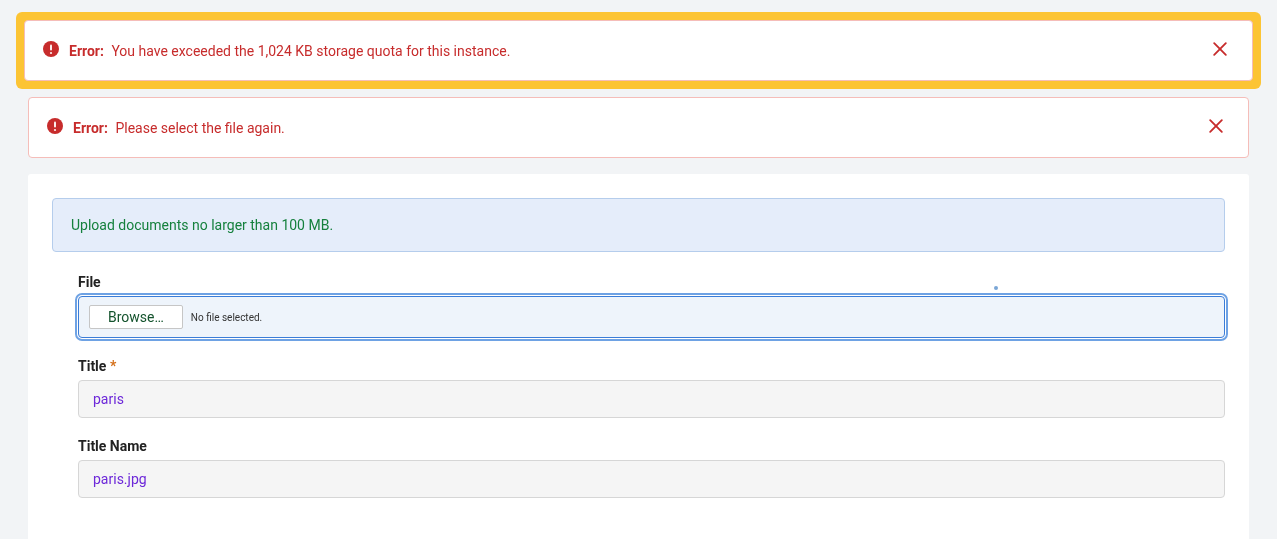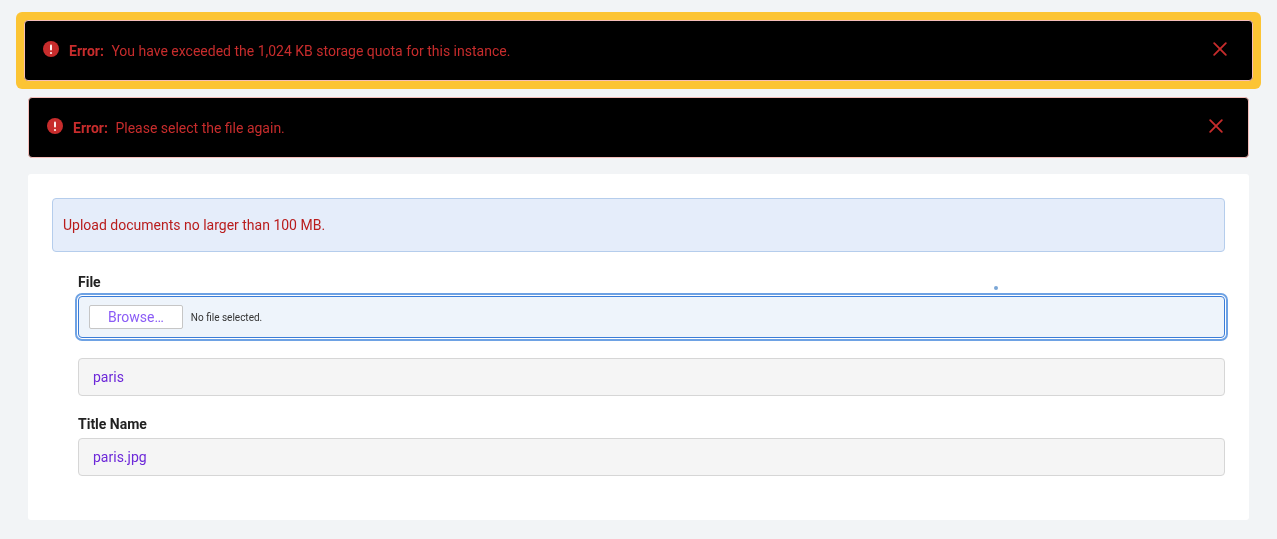--- a/index.html
+++ b/index.html
@@ -27,21 +27,21 @@
     }
     .alert {
       display: flex;
       align-items: center;
       justify-content: space-between;
       padding: 14px 18px;
       border-radius: 4px;
       font-size: 14px;
     }
     .alert-error {
-      background: #000000;
+      background: #ffffff;
       border: 1px solid #f5bdb9;
       color: #c72c2c;
     }
     .alert-left {
       display: flex;
       align-items: center;
       gap: 10px;
     }
     .alert-icon {
       width: 16px;
@@ -73,22 +73,22 @@
     }
     .card {
       background: #fff;
       margin: 0 12px;
       padding: 24px;
       border-radius: 3px;
     }
     .info-banner {
       background: #e5edfa;
       border: 1px solid #b5cdec;
-      color: #b91c1c;
-      padding: 18px 10px;
+      color: #15803d;
+      padding: 18px 18px;
       border-radius: 4px;
       font-size: 14px;
       margin-bottom: 22px;
     }
     .form-group {
       margin-bottom: 20px;
       padding-left: 26px;
     }
     .form-label {
       display: block;
@@ -111,21 +111,21 @@
       border-radius: 4px;
       padding: 8px 10px;
       gap: 8px;
       position: relative;
     }
     .browse-btn {
       background: #fff;
       border: 1px solid #c6c6c6;
       padding: 3px 18px;
       font-size: 14px;
-      color: #8b5cf6;
+      color: #14532d;
       border-radius: 2px;
       cursor: pointer;
       font-family: inherit;
     }
     .file-status {
       color: #333;
       font-size: 10px;
     }
     .text-input {
       width: 100%;
@@ -209,20 +209,24 @@
     <div class="form-group">
       <label class="form-label">File</label>
       <div class="file-input-wrapper">
         <div class="file-marker"></div>
         <button class="browse-btn">Browse…</button>
         <span class="file-status">No file selected.</span>
       </div>
     </div>
 
     <div class="form-group">
+      <label class="form-label">
+        <span>Title</span>
+        <span class="required-star">*</span>
+      </label>
       <input type="text" class="text-input" value="paris" style="">
     </div>
 
     <div class="form-group">
       <label class="form-label">Title Name</label>
       <input type="text" class="text-input" value="paris.jpg" style="">
     </div>
   </div>
 </div>
 

